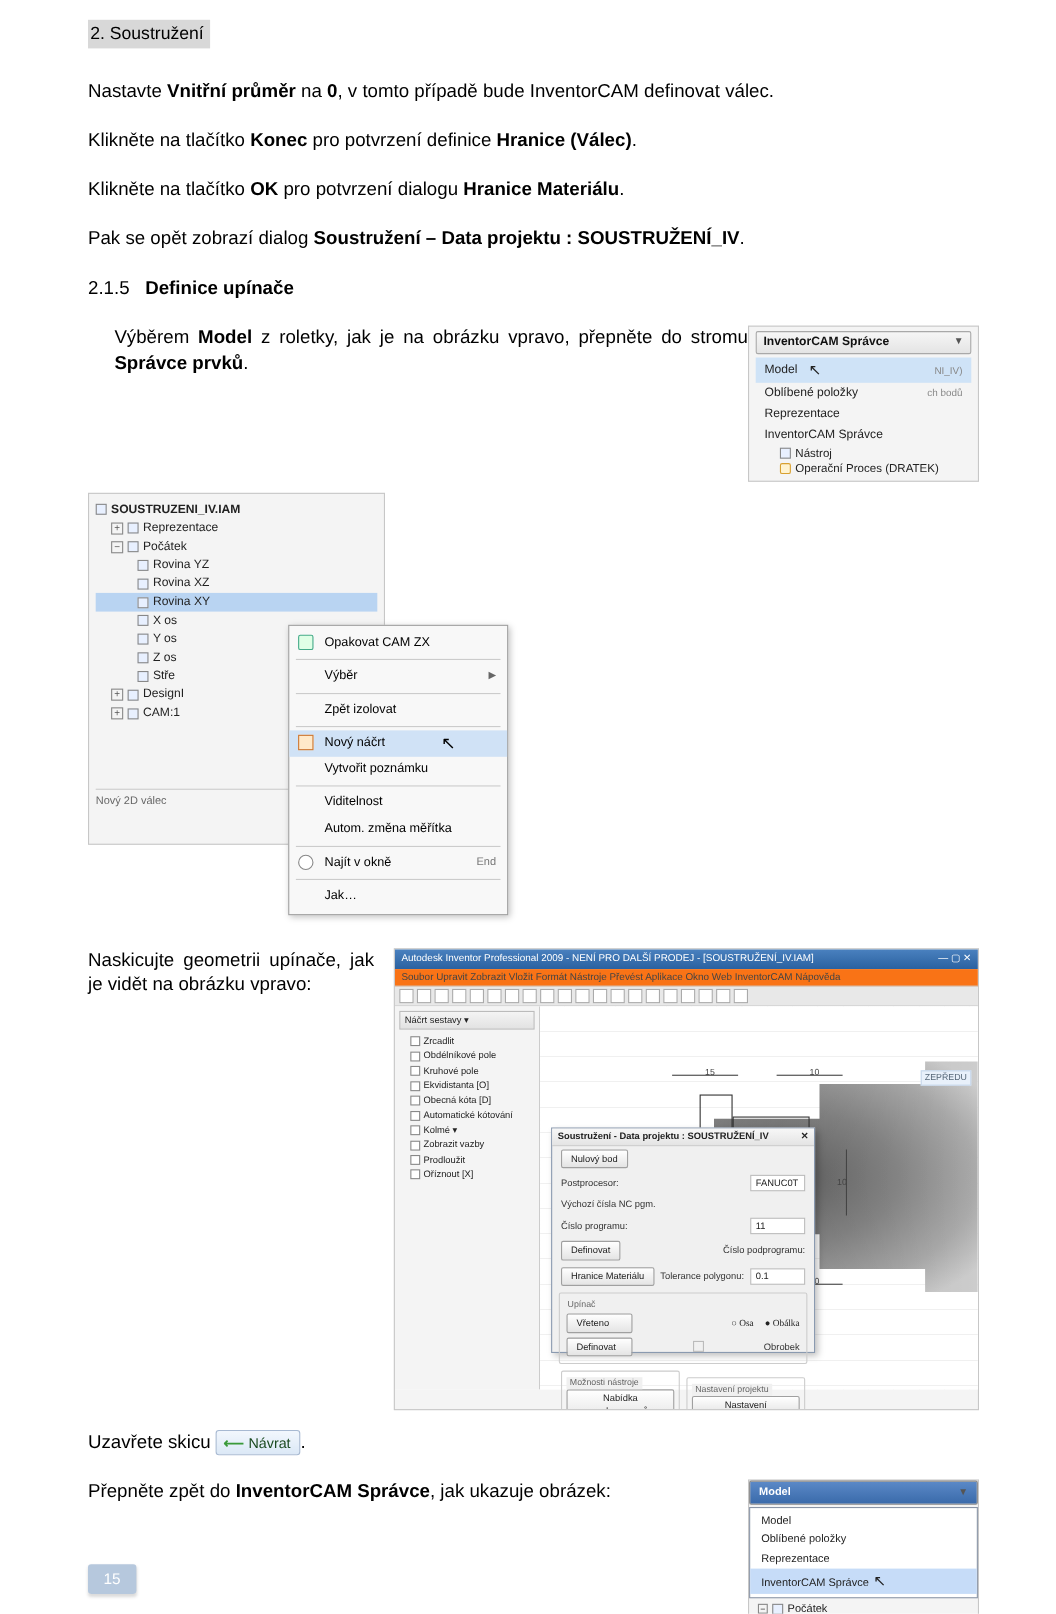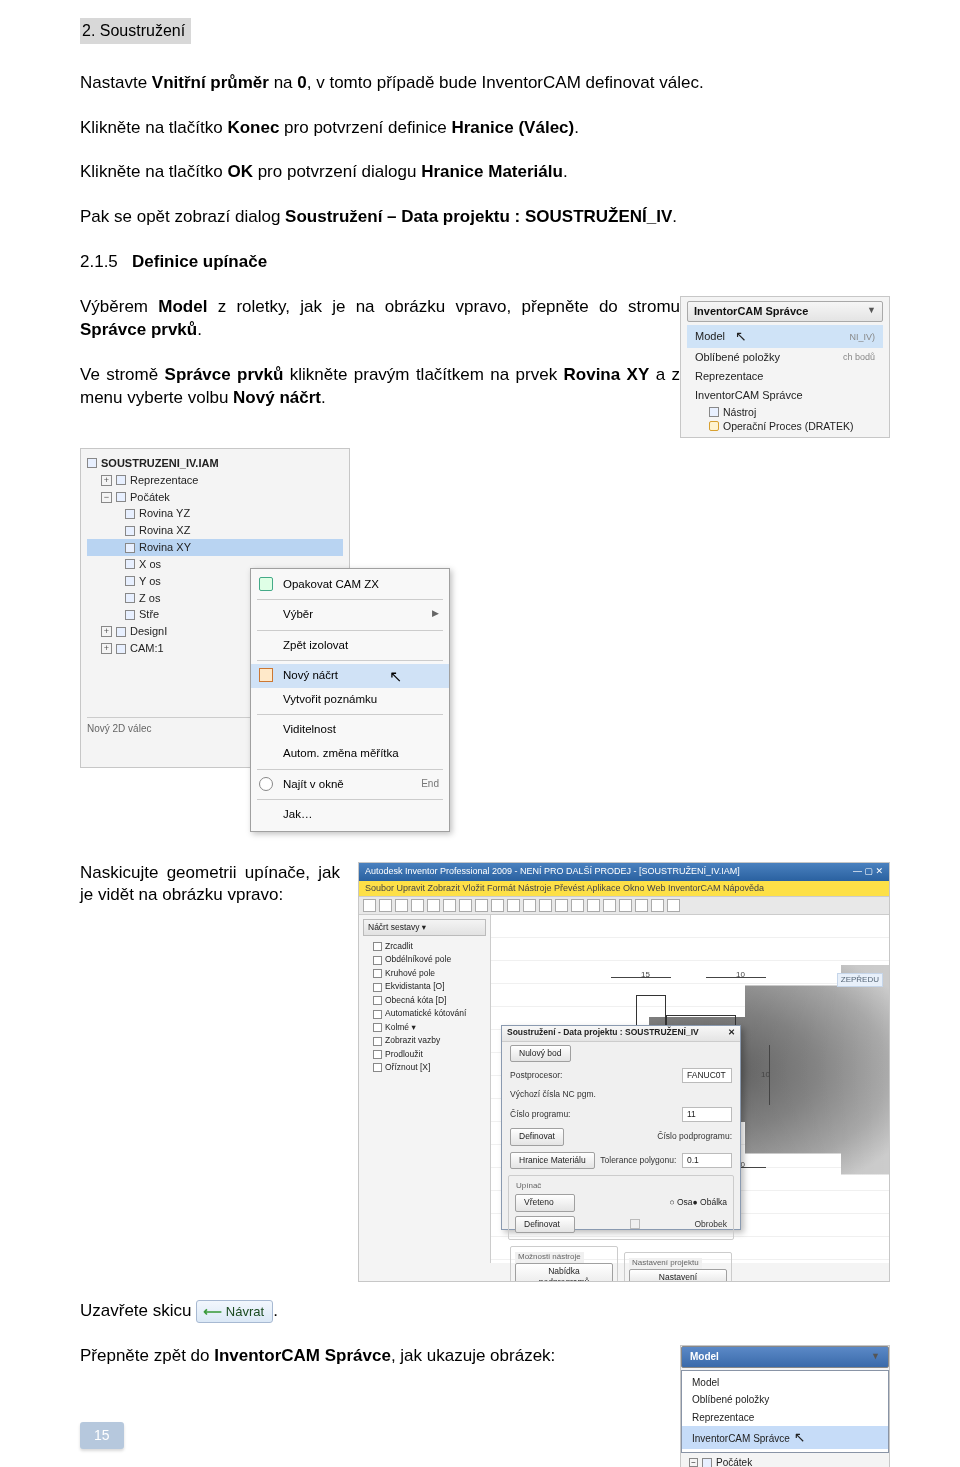--- a/index.html
+++ b/index.html
@@ -18,21 +18,21 @@
     background: #d8d8d8;
     display: inline-block;
     padding: 2px 6px 2px 2px;
     font-size: 16px;
     margin-bottom: 28px;
   }
   .para { text-align: justify; margin-bottom: 22px; }
   .para.narrow { width: 58%; }
   b { font-weight: bold; }
   .section-num { font-weight: normal; }
-  .two-col { display: flex; align-items: flex-start; }
+  .two-col { display: flex; align-items: flex-start; margin-left: 24px; }
   .two-col .left { flex: 1; }
   .fig {
     background: #f4f4f4;
     border: 1px solid #c7c7c7;
     font-size: 11px;
     color: #222;
   }
   .fig1 {
     width: 210px;
     padding: 4px 6px;
@@ -50,21 +50,21 @@
   }
   .fig1 .itm { padding: 2px 8px; display:flex; align-items:center; gap:6px; }
   .fig1 .itm.sel { background: #cfe3f7; }
   .fig1 .sub { padding-left: 22px; font-size:10.5px; display:flex; align-items:center; gap:4px;}
   .cursor { font-size: 14px; margin-left: 4px; }
   .chev { font-size: 9px; color:#555; }
   .ico-box { width:10px;height:10px;border:1px solid #888;display:inline-block;background:#e8f0ff;}
   .ico-cyl { width:10px;height:10px;border:1px solid #d8a030;border-radius:2px;display:inline-block;background:#fff3d0;}
 
   
-  .fig2-wrap { display:flex; gap:0; margin: 10px 0 30px 0; }
+  .fig2-wrap { display:flex; gap:12px; margin: 10px 0 30px 0; }
   .fig2a {
     width: 270px;
     height: 320px;
     padding: 6px;
     font-size: 11px;
   }
   .tree-row { display:flex; align-items:center; gap:4px; padding:1px 0; }
   .tree-row .pm { width:11px;height:11px;border:1px solid #888;font-size:9px;line-height:9px;text-align:center;display:inline-block;color:#555;}
   .tree-row .ind { display:inline-block; }
   .tree-row.sel { background:#b9d4f2; }
@@ -104,21 +104,21 @@
   }
   .btn-inline::before{ content:""; position:absolute; left:4px; top:3px; width:10px;height:14px;border:1px solid #555;background:#fff;}
   .btn-inline::after{ content:"z"; position:absolute; right:2px; bottom:0; font-size:9px;color:#c33;}
   .fig3 {
     flex:1;
     height: 420px;
     position:relative;
     overflow:hidden;
   }
   .fig3 .titlebar { height:18px; background:linear-gradient(#4a81bf,#2a61a0); color:#fff; font-size:9px; padding:2px 6px; display:flex; justify-content:space-between;gap:40px;}
-  .fig3 .menubar { height:16px; background:#fde047; font-size:9px; color:#444; padding:1px 6px; border-bottom:1px solid #ccc;}
+  .fig3 .menubar { height:16px; background:#f97316; font-size:9px; color:#444; padding:1px 6px; border-bottom:1px solid #ccc;}
   .fig3 .toolbar { height:18px; background:#e8e8e8; border-bottom:1px solid #ccc; display:flex; gap:3px; padding:2px 4px;}
   .fig3 .toolbar i{width:13px;height:13px;border:1px solid #aaa;background:#fff;display:inline-block;}
   .fig3 .body { display:flex; height: calc(100% - 70px); background:#fff;}
   .fig3 .side { width:132px; background:#f4f4f4; border-right:1px solid #ccc; font-size:8.5px; padding:4px;}
   .fig3 .side .srow{padding:1px 0 1px 10px;display:flex;align-items:center;gap:3px;}
   .fig3 .side .srow::before{content:"";width:7px;height:7px;border:1px solid #888;background:#fff;margin-right:0;}
   .fig3 .canvas { flex:1; background:repeating-linear-gradient(#fff,#fff 22px,#f0f0f0 22px,#f0f0f0 23px),repeating-linear-gradient(90deg,#fff,#fff 22px,#f0f0f0 22px,#f0f0f0 23px); position:relative;}
   .fig3 .shape {
     position:absolute;
     right: 0; top: 50px;
@@ -150,21 +150,21 @@
     background:#f0f0f0;
     border:1px solid #8a9ab0;
     font-size:8.5px;
     box-shadow: 3px 3px 6px rgba(0,0,0,0.25);
   }
   .fig3 .dialog .dtitle{height:16px;background:linear-gradient(#f7f7f7,#e4e4e4);border-bottom:1px solid #ccc;padding:1px 5px;font-weight:bold;display:flex;justify-content:space-between;}
   .fig3 .dialog .drow{display:flex;align-items:center;justify-content:space-between;padding:3px 8px;}
   .fig3 .dialog .dlbl{color:#333;}
   .fig3 .dialog .dval{border:1px solid #bbb;background:#fff;padding:1px 4px;min-width:50px;text-align:left;}
   .fig3 .dialog .dbtn{border:1px solid #a0a0a0;background:linear-gradient(#fff,#e4e4e4);padding:2px 8px;border-radius:2px;}
-  .fig3 .dialog .radio{display:flex;}
+  .fig3 .dialog .radio{display:flex;gap:10px;font-family:Liberation Serif, serif;}
   .fig3 .dialog .radio span::before{content:"○ ";}
   .fig3 .dialog .radio span.on::before{content:"● ";}
   .fig3 .dialog .grp{border:1px solid #ccc;margin:3px 6px;padding:4px;border-radius:2px;}
   .fig3 .dialog .grp .gt{font-size:8px;color:#666;margin-top:-9px;background:#f0f0f0;display:inline-block;padding:0 3px;}
   .fig3 .status { height:16px;background:#f2e6c9;border-top:1px solid #ccc;font-size:8px;padding:1px 6px;display:flex;justify-content:space-between;color:#5a4a20;}
   .navrat-btn {
     display:inline-block;
     vertical-align:middle;
     border:1px solid #a7b9d2;
     background:linear-gradient(#f2f7fd,#dbe8f6);
@@ -232,23 +232,20 @@
 
 <p class="para">
   <span class="section-num">2.1.5</span>&nbsp;&nbsp;&nbsp;<b>Definice upínače</b>
 </p>
 
 <div class="two-col">
   <div class="left">
     <p class="para narrow" style="width:100%;">
       <span>Výběrem </span><b>Model</b><span> z roletky, jak je na obrázku vpravo, přepněte do stromu </span><b>Správce prvků</b><span>.</span>
     </p>
-    <p class="para narrow" style="width:100%;">
-      <span>Ve stromě </span><b>Správce prvků</b><span> klikněte pravým tlačítkem na prvek </span><b>Rovina XY</b><span> a z menu vyberte volbu </span><b>Nový náčrt</b><span>.</span>
-    </p>
   </div>
   <div class="fig fig1">
     <div class="title">
       <span>InventorCAM Správce</span>
         <span class="chev">▼</span>
     </div>
     <div class="itm sel">
         <span>Model</span>
         <span class="cursor">↖</span>
         <span style="margin-left:auto;font-size:9px;color:#888;">NI_IV)</span>

